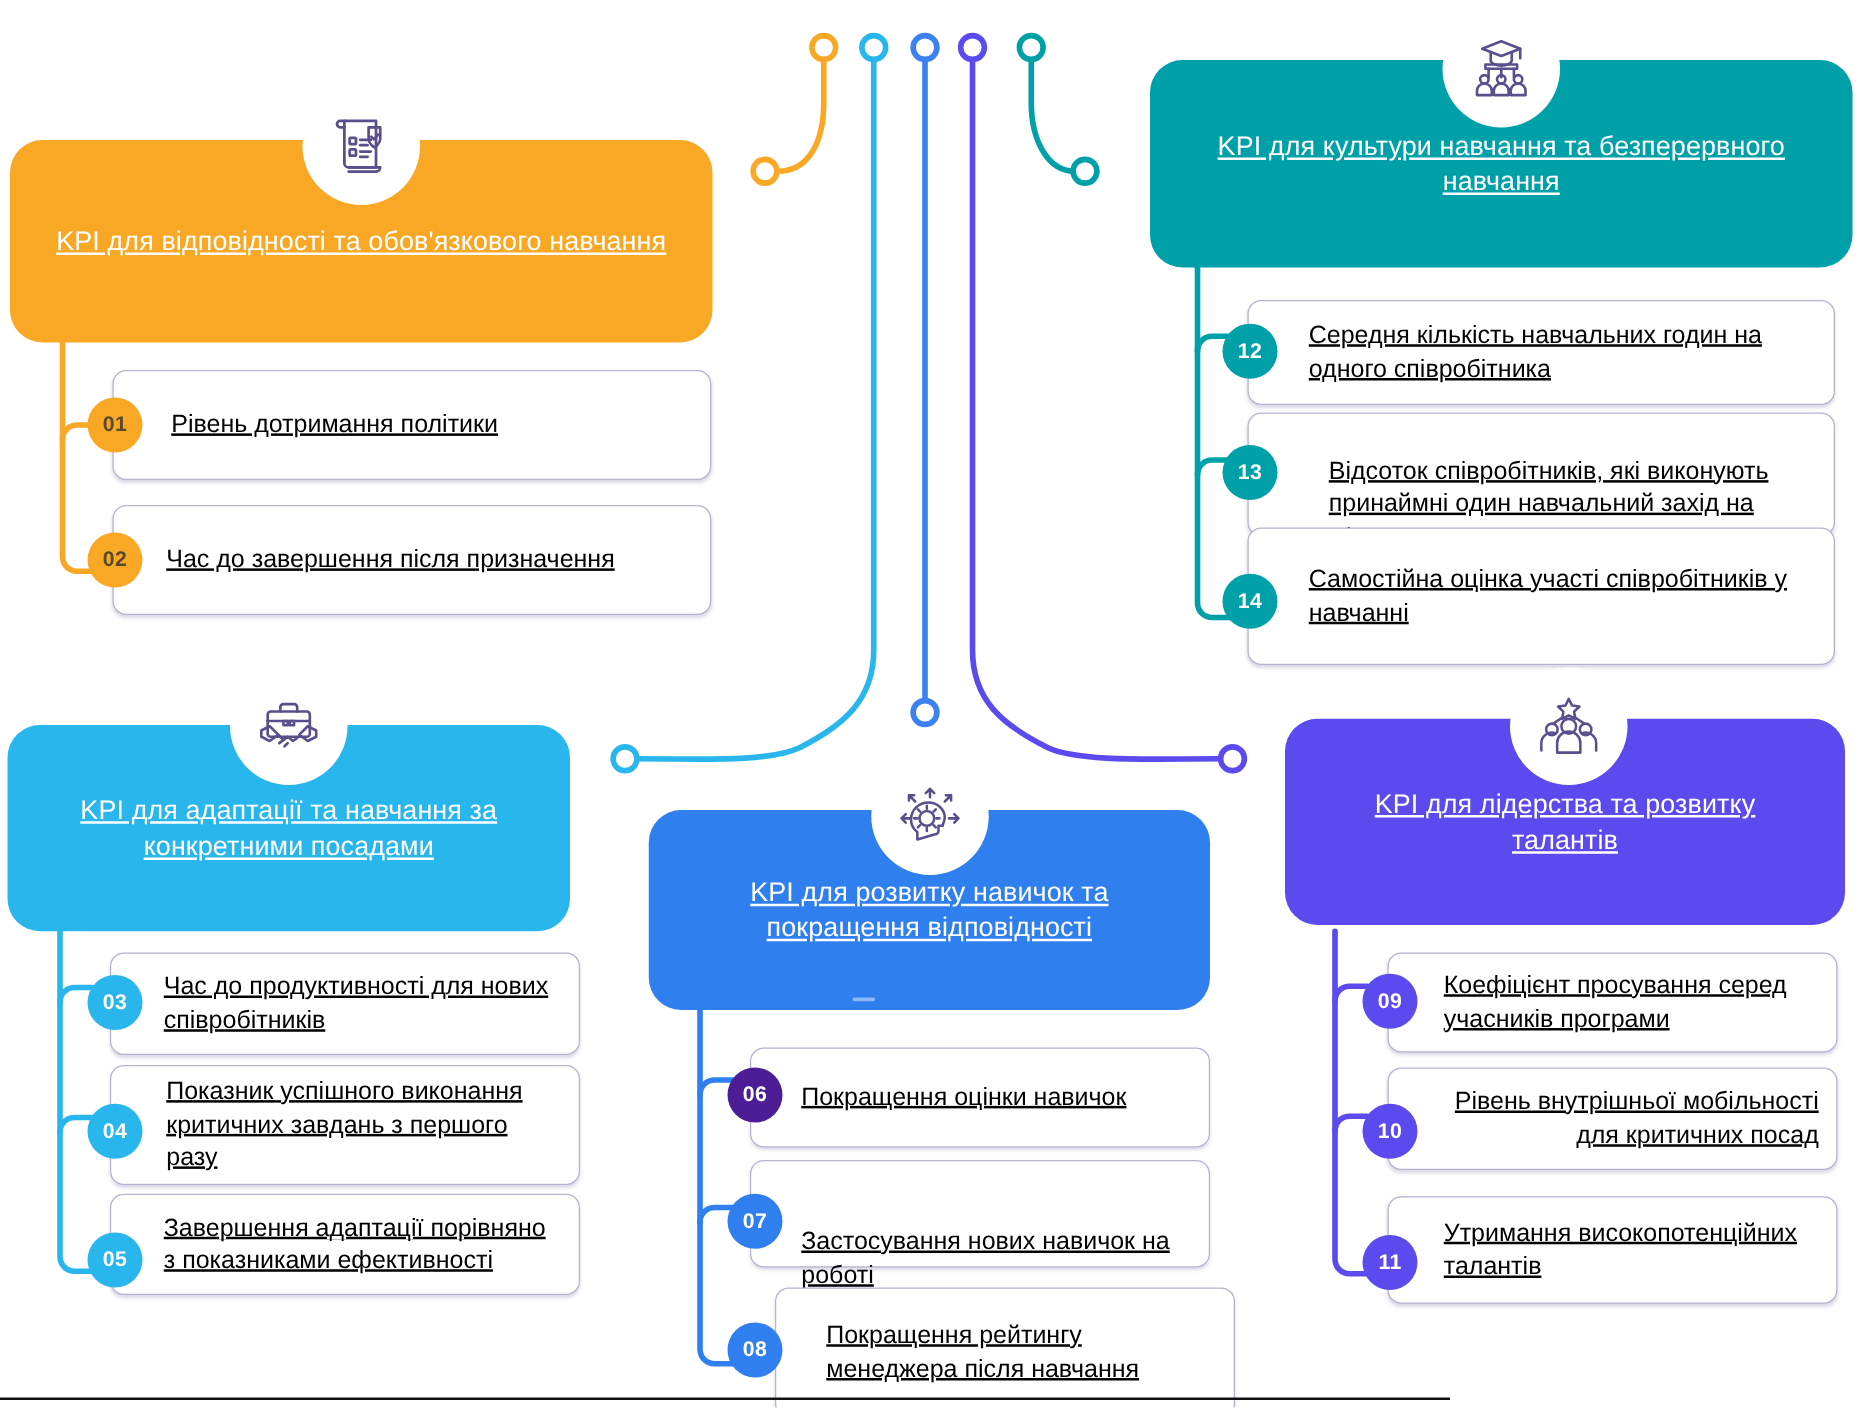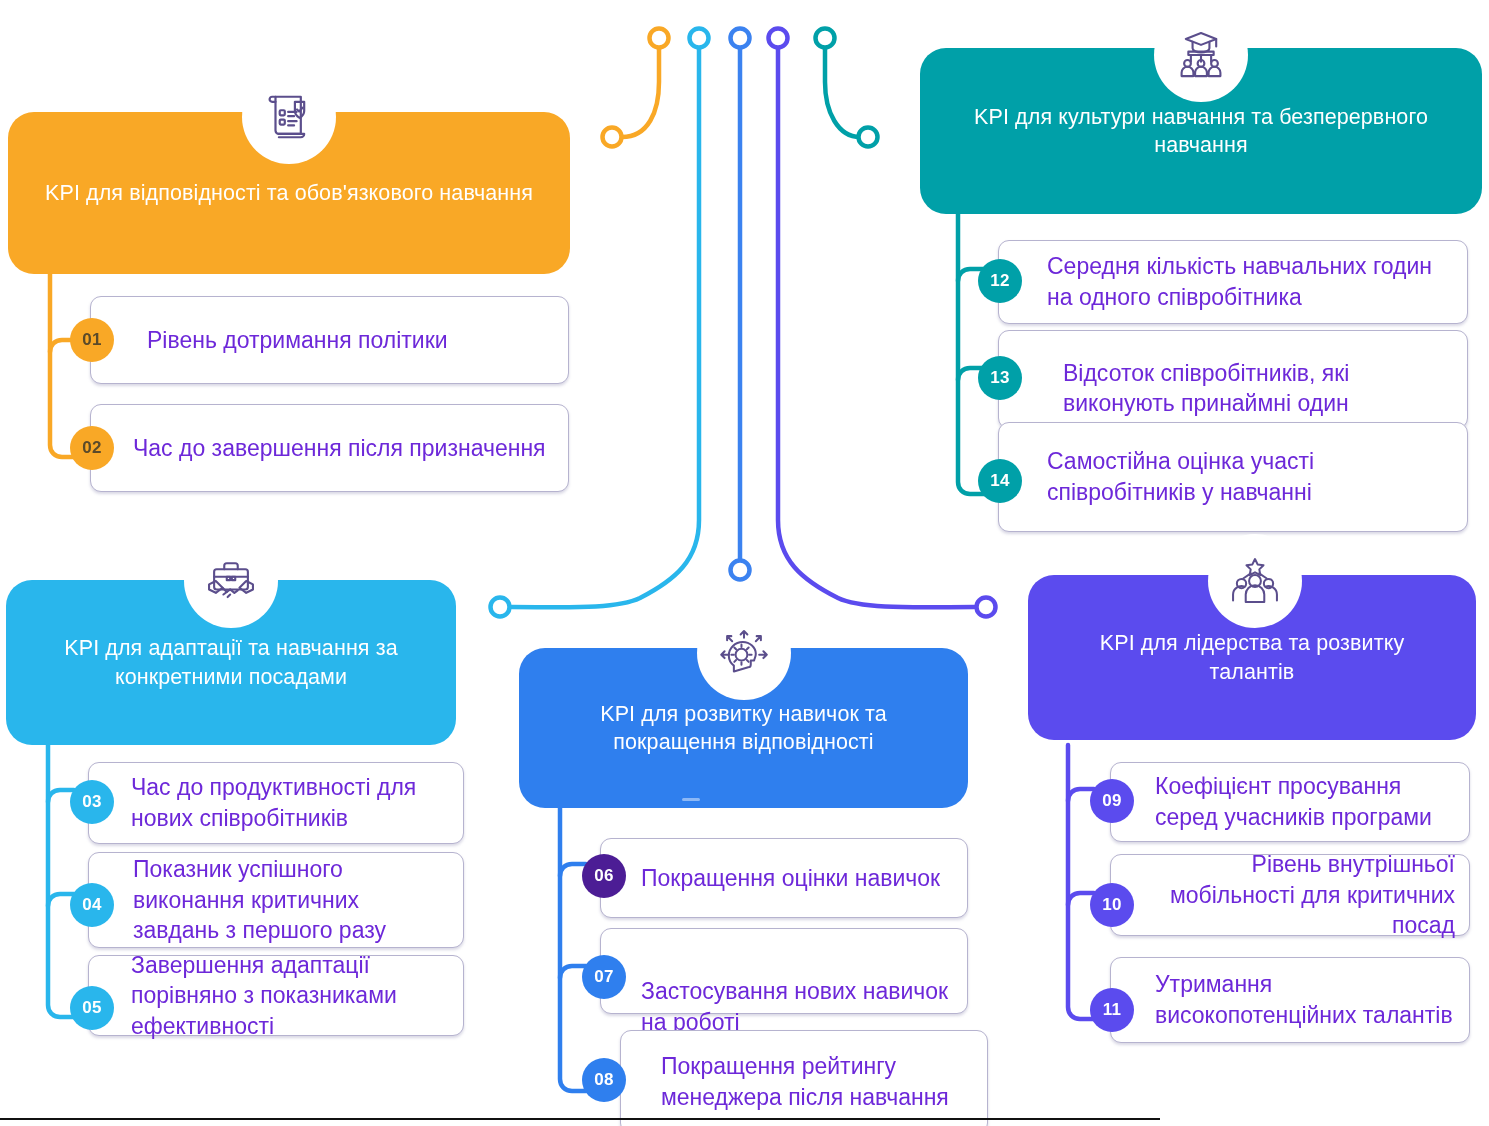--- a/index.html
+++ b/index.html
@@ -17,40 +17,42 @@
   .group{position:absolute;z-index:3;}
   .hdrcard{
     position:absolute;border-radius:26px;
     display:flex;align-items:center;justify-content:center;
     box-sizing:border-box;
   }
   .hdrtitle{
     color:#ffffff;text-align:center;line-height:1.32;
     font-size:21.5px;font-weight:400;padding:0 36px;
     letter-spacing:.1px;
+    text-decoration:underline;
   }
   .hdricon{
     position:absolute;width:94px;height:94px;border-radius:50%;
     background:#ffffff;z-index:5;
     display:flex;align-items:center;justify-content:center;
     box-shadow:0 0 0 0 rgba(0,0,0,0);
   }
   .hdricon svg{width:54px;height:54px;display:block;}
 
   
   .item{
     position:absolute;box-sizing:border-box;
     background:#ffffff;border:1.6px solid #b6b3cf;border-radius:11px;
     z-index:4;
     box-shadow:0 2px 3px rgba(120,115,160,.28);
   }
   .item .txt{
     position:absolute;left:0;right:14px;top:50%;transform:translateY(-50%);
-    font-size:23px;color:#6d28d9;line-height:1.33;
+    font-size:20px;color:#000000;line-height:1.33;
     font-family:"Liberation Sans","DejaVu Sans",sans-serif;
+    text-decoration:underline;
   }
   .badge{
     position:absolute;width:44px;height:44px;border-radius:50%;
     display:flex;align-items:center;justify-content:center;
     color:#ffffff;font-size:17px;font-weight:700;z-index:6;
     letter-spacing:.3px;
   }
 
   
   .artifact{
@@ -128,21 +130,21 @@
         <path d="M20 52h30a4 4 0 0 1-4 4H20"></path>
         <path d="M39 14h11v11c0 5-5.5 8-5.5 8S39 30 39 25V14z"></path>
         <path d="M41.5 23l2.5 2.5 4-4.5"></path>
         <rect x="21" y="24" width="6" height="6" rx="1.2"></rect>
         <rect x="21" y="35" width="6" height="6" rx="1.2"></rect>
         <path d="M31 26h10M31 31h7M31 37h10M31 42h7"></path>
       </svg>
     </div>
 
     <div class="item" style="left:90px;top:296px;width:479px;height:88px;">
-      <div class="txt" style="left:56px;">Рівень дотримання політики</div>
+      <div class="txt" style="left:46px;">Рівень дотримання політики</div>
     </div>
     <div class="badge" style="left:70px;top:318px;background:#F9A826;color:#5a4a2a;">01</div>
 
     <div class="item" style="left:90px;top:404px;width:479px;height:88px;">
       <div class="txt" style="left:42px;">Час до завершення після призначення</div>
     </div>
     <div class="badge" style="left:70px;top:426px;background:#F9A826;color:#5a4a2a;">02</div>
   </div>
 
   <div class="group">

